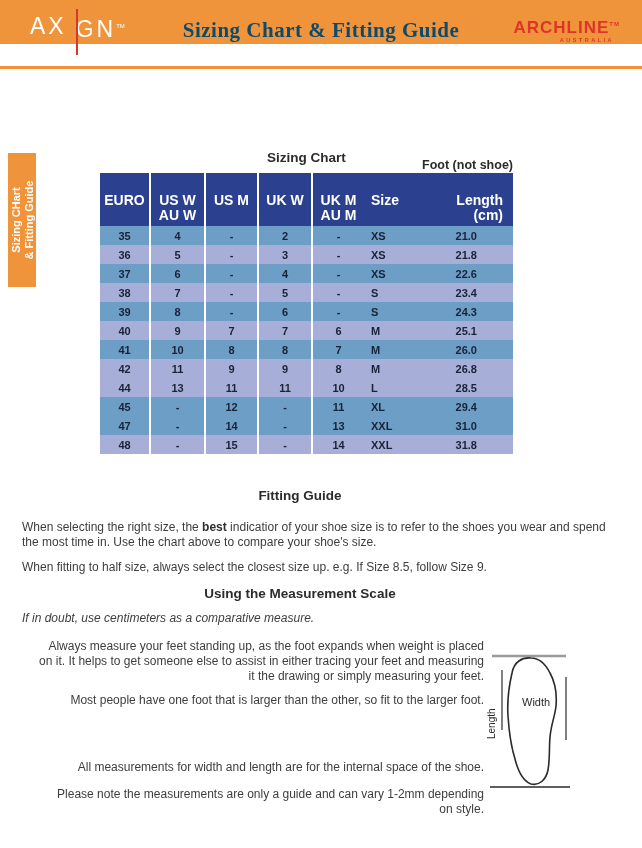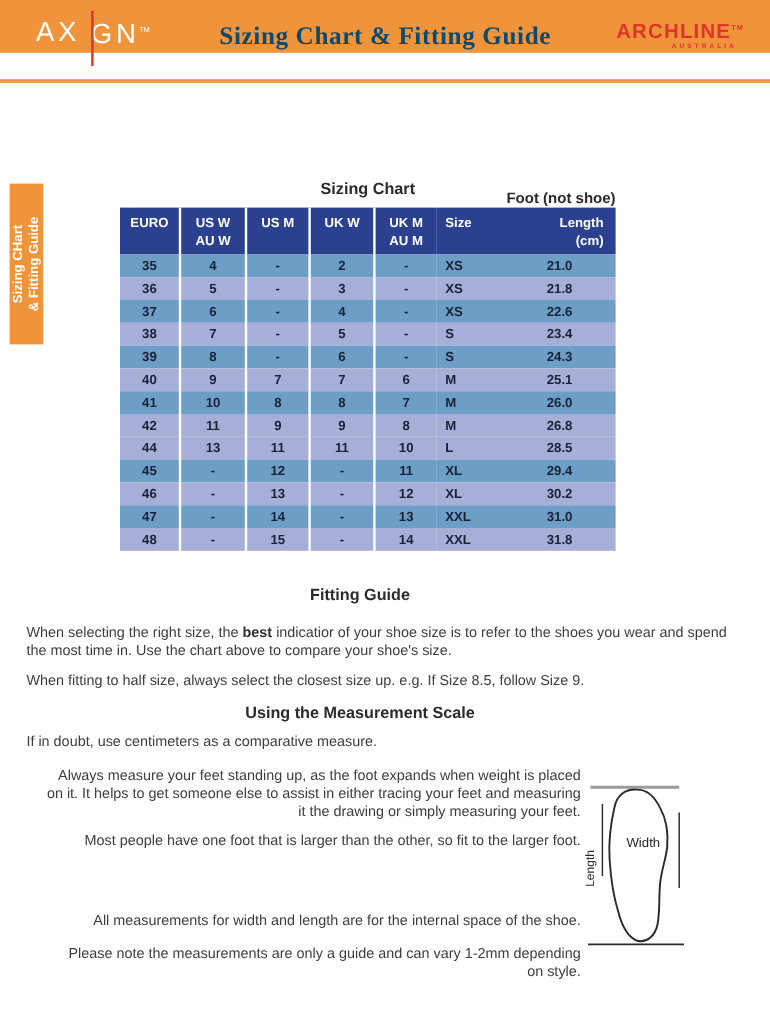--- a/index.html
+++ b/index.html
@@ -27,22 +27,22 @@
   .side-tab{position:absolute;left:8px;top:153px;width:28px;height:134px;background:#F0943C;}
   .side-tab .rot{position:absolute;left:50%;top:50%;transform:translate(-50%,-50%) rotate(-90deg);
     width:134px;text-align:center;color:#fff;font-weight:bold;font-size:11px;line-height:12.5px;white-space:nowrap;}
 
   
   .chart-title{position:absolute;left:100px;top:150px;width:413px;text-align:center;
     font-size:13.5px;font-weight:bold;color:#2b2b2b;}
   .foot-note{position:absolute;left:363px;top:158px;width:150px;text-align:right;
     font-size:12.5px;font-weight:bold;color:#2b2b2b;}
   .sizing-table{position:absolute;left:100px;top:173px;width:413px;border-collapse:collapse;table-layout:fixed;}
-  .sizing-table th{background:#2B418F;color:#fff;font-size:11px;font-weight:bold;
-    vertical-align:top;padding:6px 0 3px 0;line-height:15px;text-align:center;}
+  .sizing-table th{background:#2B418F;color:#fff;font-size:14px;font-weight:bold;
+    vertical-align:top;padding:20px 0 3px 0;line-height:15px;text-align:center;}
   .sizing-table td{height:19px;font-size:11px;font-weight:bold;color:#1A2238;text-align:center;padding:0;}
   .sizing-table tr.row-a td{background:#6D9EC6;}
   .sizing-table tr.row-b td{background:#A7AFD8;}
   .sizing-table th:nth-child(-n+4), .sizing-table td:nth-child(-n+4){border-right:2px solid #fff;}
   .sizing-table th:nth-child(6), .sizing-table td:nth-child(6){text-align:left;padding-left:7px;}
   .sizing-table th:nth-child(7){text-align:right;padding-right:10px;}
   .sizing-table td:nth-child(7){text-align:right;padding-right:36px;}
 
   
   .doc-heading{position:absolute;left:0;width:600px;text-align:center;
@@ -210,29 +210,20 @@
       </tr>
       <tr class="row-a">
         <td>45</td>
         <td>-</td>
         <td>12</td>
         <td>-</td>
         <td>11</td>
         <td>XL</td>
         <td>29.4</td>
       </tr>
-      <tr class="row-b">
-        <td>46</td>
-        <td>-</td>
-        <td>13</td>
-        <td>-</td>
-        <td>12</td>
-        <td>XL</td>
-        <td>30.2</td>
-      </tr>
       <tr class="row-a">
         <td>47</td>
         <td>-</td>
         <td>14</td>
         <td>-</td>
         <td>13</td>
         <td>XXL</td>
         <td>31.0</td>
       </tr>
       <tr class="row-b">
@@ -246,21 +237,21 @@
       </tr>
     </tbody>
 </table>
 
 <div class="doc-heading" style="top:488px;">Fitting Guide</div>
 <p class="doc-p" style="top:520px;"><span>When selecting the right size, the </span><b>best</b><span> indicatior of your shoe size is to refer to the shoes you wear and spend
 the most time in. Use the chart above to compare your shoe's size.</span></p>
 <p class="doc-p" style="top:560px;">When fitting to half size, always select the closest size up. e.g. If Size 8.5, follow Size 9.</p>
 
 <div class="doc-heading" style="top:586px;">Using the Measurement Scale</div>
-<p class="doc-p" style="top:611px;">If in doubt, use centimeters as a comparative measure.</p>
+<p class="doc-p" style="top:611px;font-style:italic;">If in doubt, use centimeters as a comparative measure.</p>
 <p class="doc-p narrow" style="top:639px;">Always measure your feet standing up, as the foot expands when weight is placed
 on it. It helps to get someone else to assist in either tracing your feet and measuring
 it the drawing or simply measuring your feet.</p>
 <p class="doc-p narrow" style="top:693px;">Most people have one foot that is larger than the other, so fit to the larger foot.</p>
 <p class="doc-p narrow" style="top:760px;">All measurements for width and length are for the internal space of the shoe.</p>
 <p class="doc-p narrow" style="top:787px;">Please note the measurements are only a guide and can vary 1-2mm depending
 on style.</p>
 
 <svg class="foot-diagram" viewBox="0 0 94 148" xmlns="http://www.w3.org/2000/svg">
   <line x1="6" y1="10" x2="80" y2="10" stroke="#9a9a9a" stroke-width="2.5"></line>

